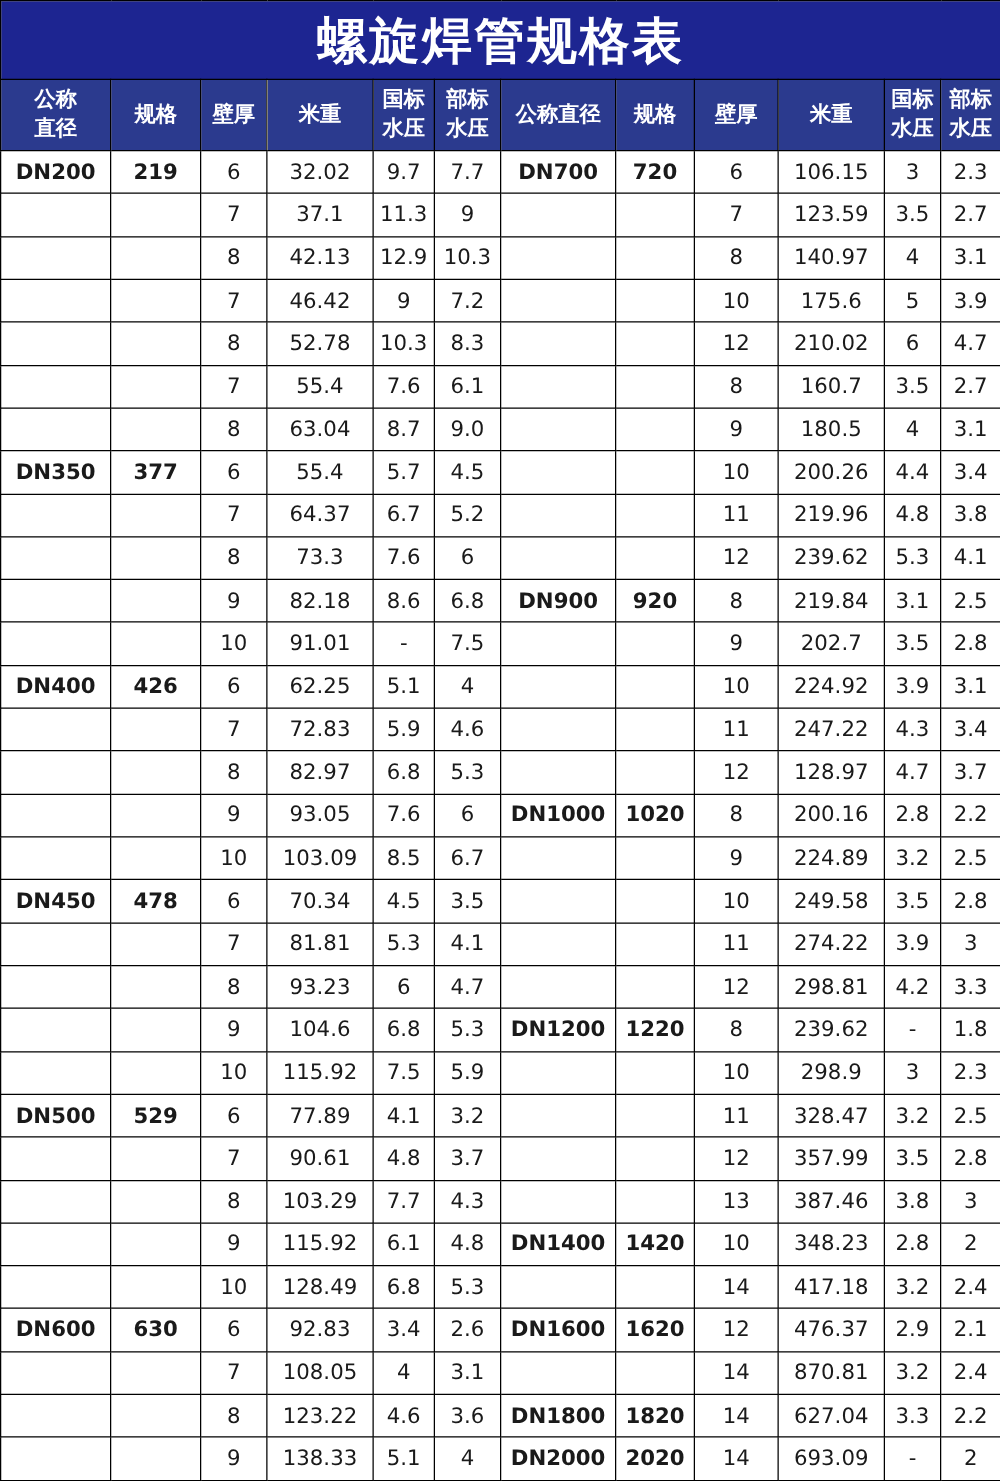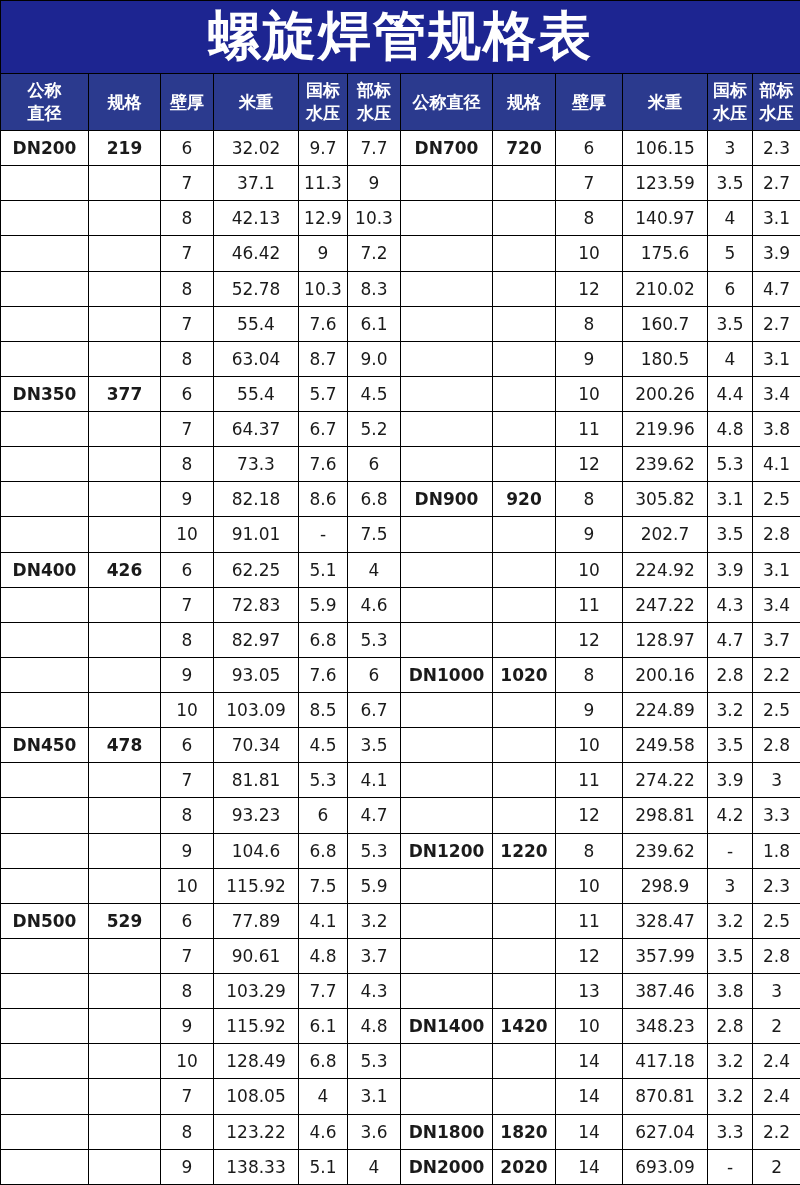--- a/index.html
+++ b/index.html
@@ -21,21 +21,21 @@
     border: 1.5px solid var(--border);
     padding: 0;
     text-align: center;
     vertical-align: middle;
     overflow: hidden;
     white-space: nowrap;
   }
   .title-cell {
     background: var(--title-bg);
     color: #ffffff;
-    font-size: 53px;
+    font-size: 40px;
     font-weight: bold;
     height: 62px;
     letter-spacing: 2px;
   }
   .head-cell {
     background: var(--header-bg);
     color: #ffffff;
     font-weight: bold;
     font-size: 17px;
     height: 56px;
@@ -247,21 +247,21 @@
         <tr>
           <td class="bold"></td>
           <td class="bold"></td>
           <td>9</td>
           <td>82.18</td>
           <td>8.6</td>
           <td>6.8</td>
           <td class="bold">DN900</td>
           <td class="bold">920</td>
           <td>8</td>
-          <td>305.82</td>
+          <td>219.84</td>
           <td>3.1</td>
           <td>2.5</td>
         </tr>
         <tr>
           <td class="bold"></td>
           <td class="bold"></td>
           <td>10</td>
           <td>91.01</td>
           <td>-</td>
           <td>7.5</td>
@@ -474,20 +474,34 @@
           <td>10</td>
           <td>128.49</td>
           <td>6.8</td>
           <td>5.3</td>
           <td class="bold"></td>
           <td class="bold"></td>
           <td>14</td>
           <td>417.18</td>
           <td>3.2</td>
           <td>2.4</td>
+        </tr>
+        <tr>
+          <td class="bold">DN600</td>
+          <td class="bold">630</td>
+          <td>6</td>
+          <td>92.83</td>
+          <td>3.4</td>
+          <td>2.6</td>
+          <td class="bold">DN1600</td>
+          <td class="bold">1620</td>
+          <td>12</td>
+          <td>476.37</td>
+          <td>2.9</td>
+          <td>2.1</td>
         </tr>
         <tr>
           <td class="bold"></td>
           <td class="bold"></td>
           <td>7</td>
           <td>108.05</td>
           <td>4</td>
           <td>3.1</td>
           <td class="bold"></td>
           <td class="bold"></td>

